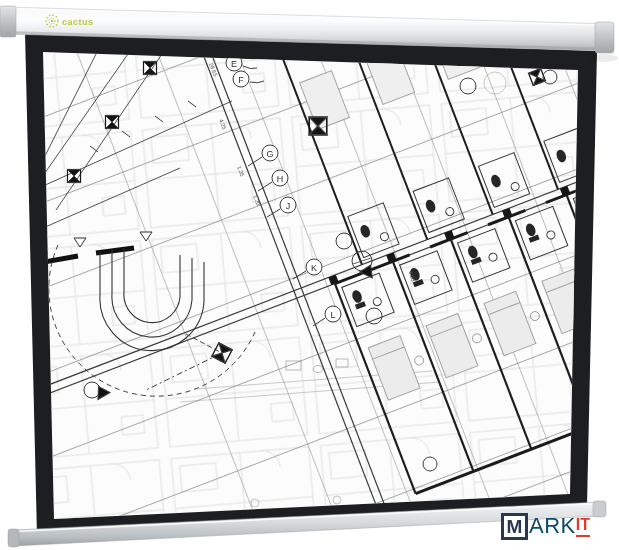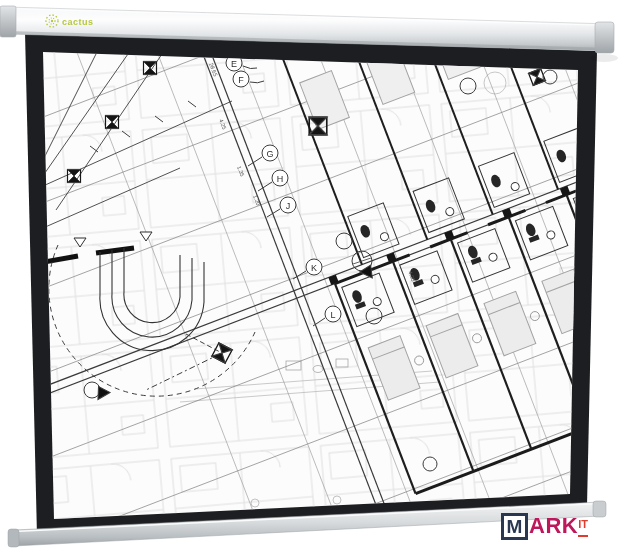--- a/index.html
+++ b/index.html
@@ -3,22 +3,22 @@
 <meta charset="utf-8">
 <style>
   html,body{margin:0;padding:0;background:#ffffff;}
   #stage{position:relative;width:619px;height:550px;background:#ffffff;overflow:hidden;
          font-family:"Liberation Sans",sans-serif;}
   #stage svg{position:absolute;left:0;top:0;}
   .watermark{position:absolute;left:501px;top:513px;display:flex;align-items:flex-start;
              font-family:"Liberation Sans",sans-serif;user-select:none;}
   .m-box{width:21px;height:21px;border:3px solid #2a3750;color:#2a3750;background:#ffffff;
          font-weight:bold;font-size:19px;line-height:21px;text-align:center;}
-  .ark{color:#be185d;font-size:22px;font-weight:bold;line-height:25px;margin-left:1px;letter-spacing:.5px;}
-  .it{color:#e23b2e;font-size:11px;font-weight:bold;line-height:21px;margin-top:1px;
+  .ark{color:#0c4a6e;font-size:22px;font-weight:normal;line-height:25px;margin-left:1px;letter-spacing:.5px;}
+  .it{color:#e23b2e;font-size:16px;font-weight:bold;line-height:21px;margin-top:1px;
       border-bottom:2px solid #e23b2e;}
 </style>
 </head>
 <body>
 
 <div id="stage">
 <svg width="619" height="550" viewBox="0 0 619 550">
   <defs>
     <linearGradient id="casingGrad" x1="0" y1="0" x2="0" y2="1">
       <stop offset="0" stop-color="#f7f8f9"></stop>

